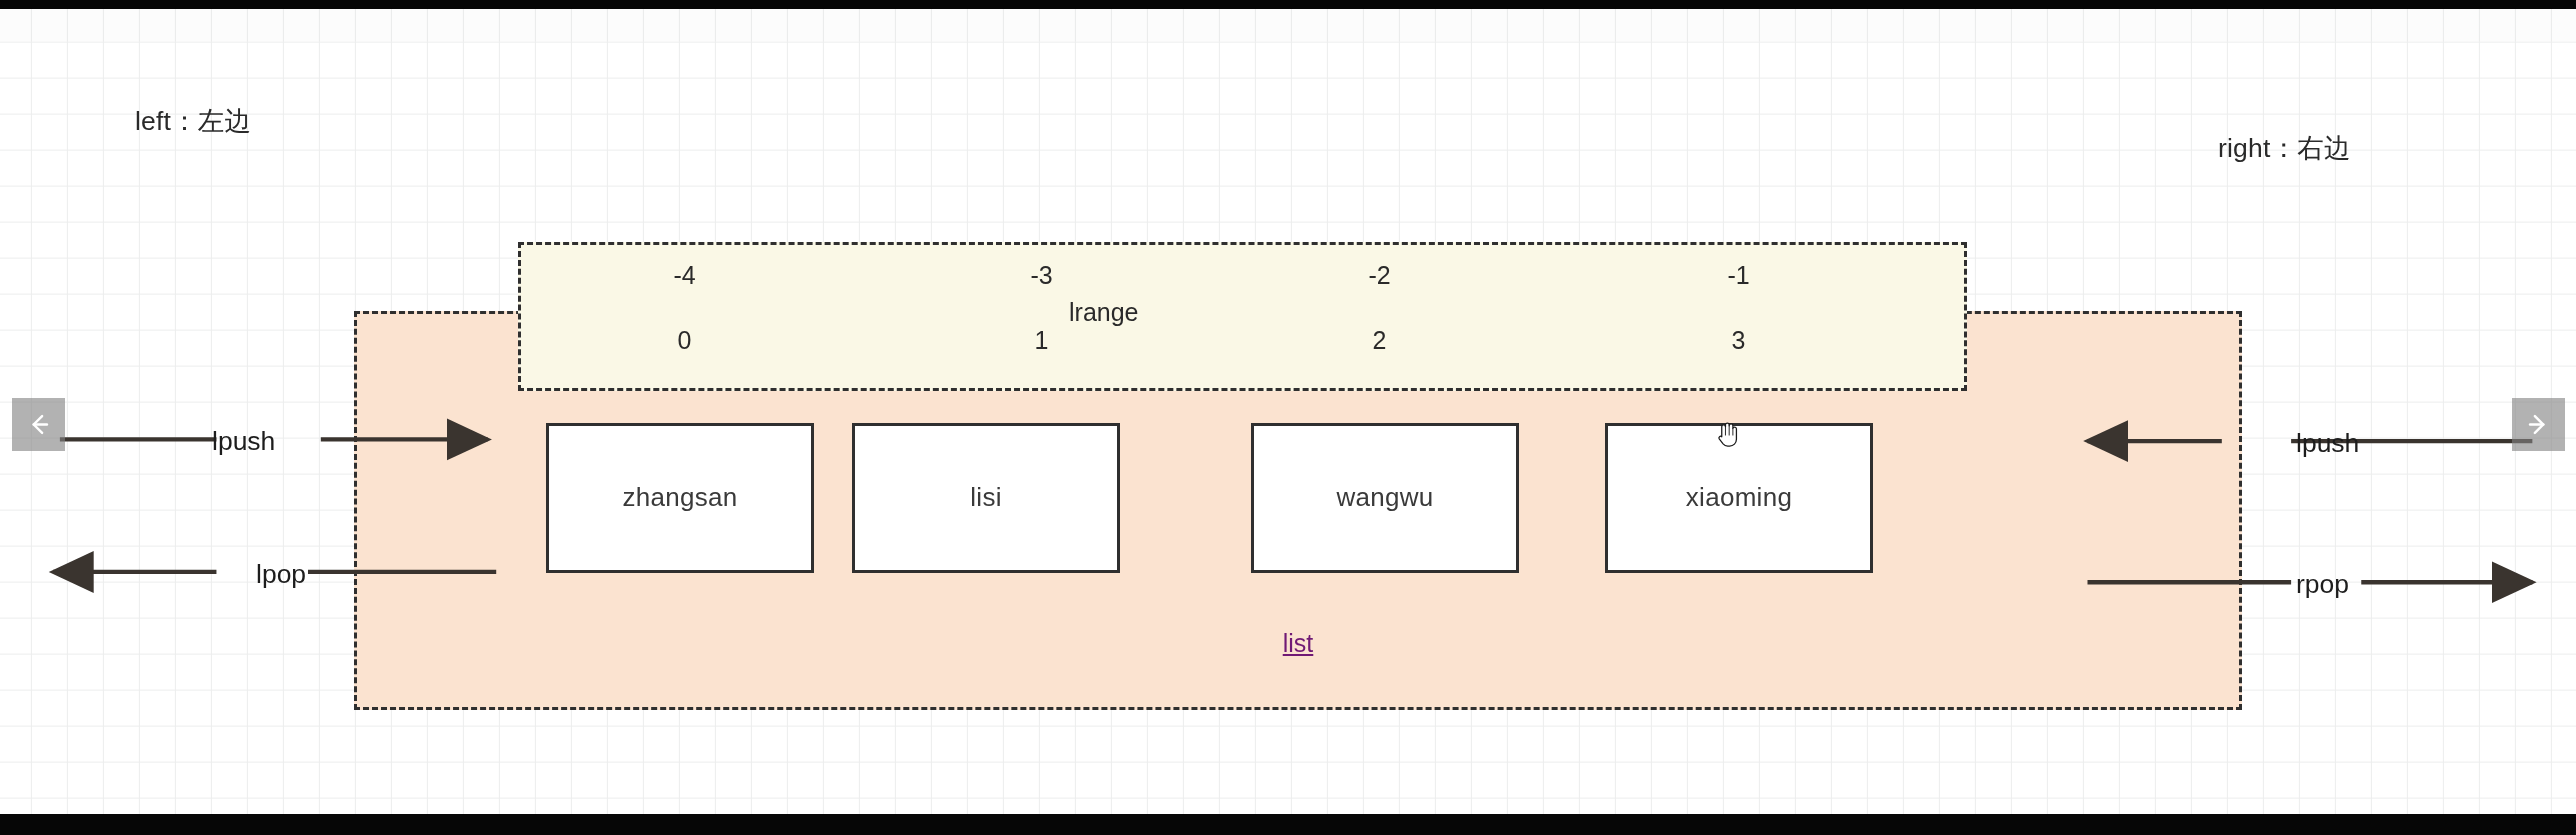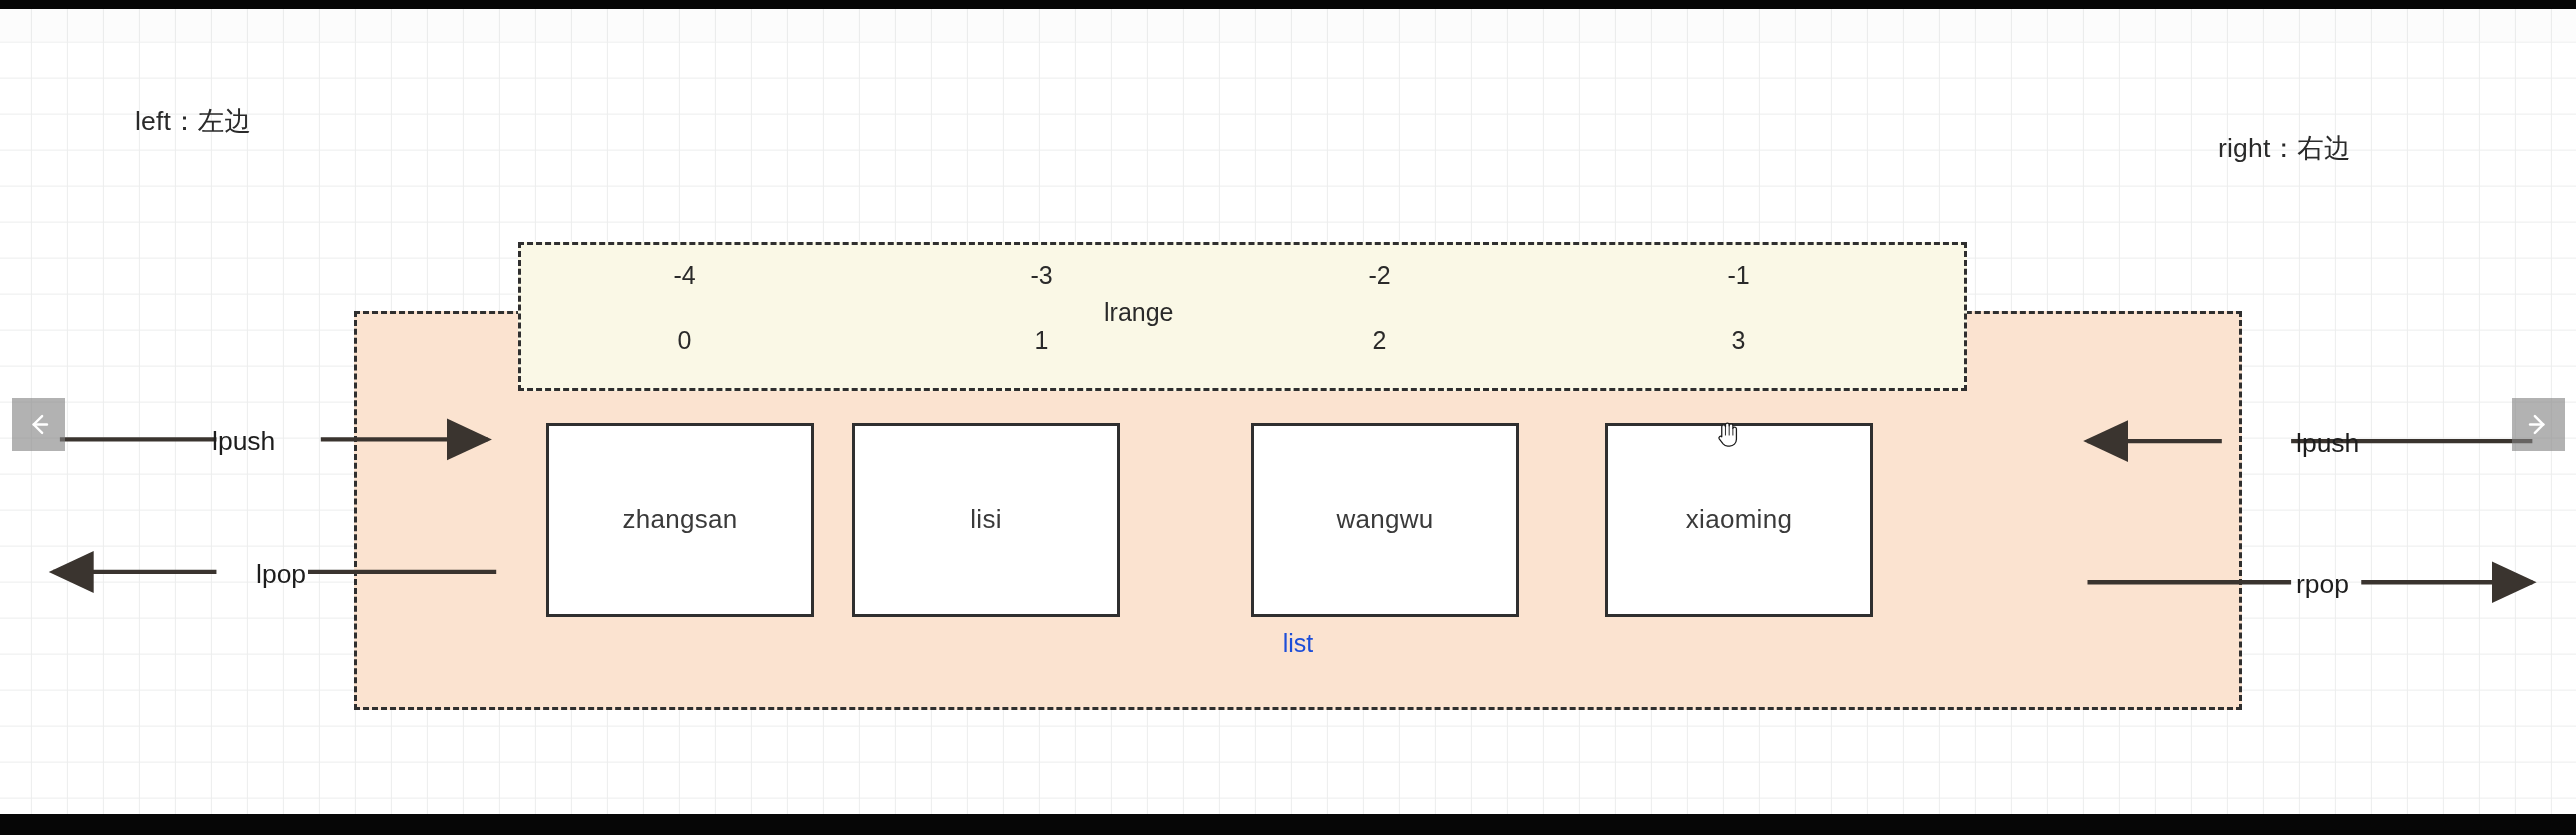--- a/index.html
+++ b/index.html
@@ -68,39 +68,39 @@
     width: 1888px; height: 399px;
     background: #fbe3d0;
     border: 3.4px dashed #2f2f2f;
   }
   .list-caption {
     position: absolute;
     left: 0; top: 315px;
     width: 100%;
     text-align: center;
     font-size: 25px;
-    color: #1d4ed8;
+    color: #701a75;
+    text-decoration: underline;
   }
 
   
   .lrange-box {
     position: absolute;
     left: 518px; top: 233px;
     width: 1449px; height: 149px;
     background: #faf8e6;
     border: 3.4px dashed #2f2f2f;
     z-index: 3;
   }
   .lrange-caption {
     position: absolute;
     left: 1069px; top: 289px;
     font-size: 25px;
     color: #2a2a2a;
     z-index: 4;
-    margin-left: 35px;
   }
   .idx-col {
     position: absolute;
     width: 103px;
     text-align: center;
     font-size: 25px;
     color: #2a2a2a;
     z-index: 4;
   }
   .idx-neg { top: 252px; }
@@ -108,21 +108,21 @@
   .c0 { left: 633px; }
   .c1 { left: 990px; }
   .c2 { left: 1328px; }
   .c3 { left: 1687px; }
 
   
   .item-box {
     position: absolute;
     top: 414px;
     width: 268px;
-    height: 194px;
+    height: 150px;
     background: #ffffff;
     border: 3.4px solid #2f2f2f;
     display: flex;
     align-items: center;
     justify-content: center;
     z-index: 5;
   }
   .item-box span {
     font-size: 26px;
     color: #3a3a3a;

